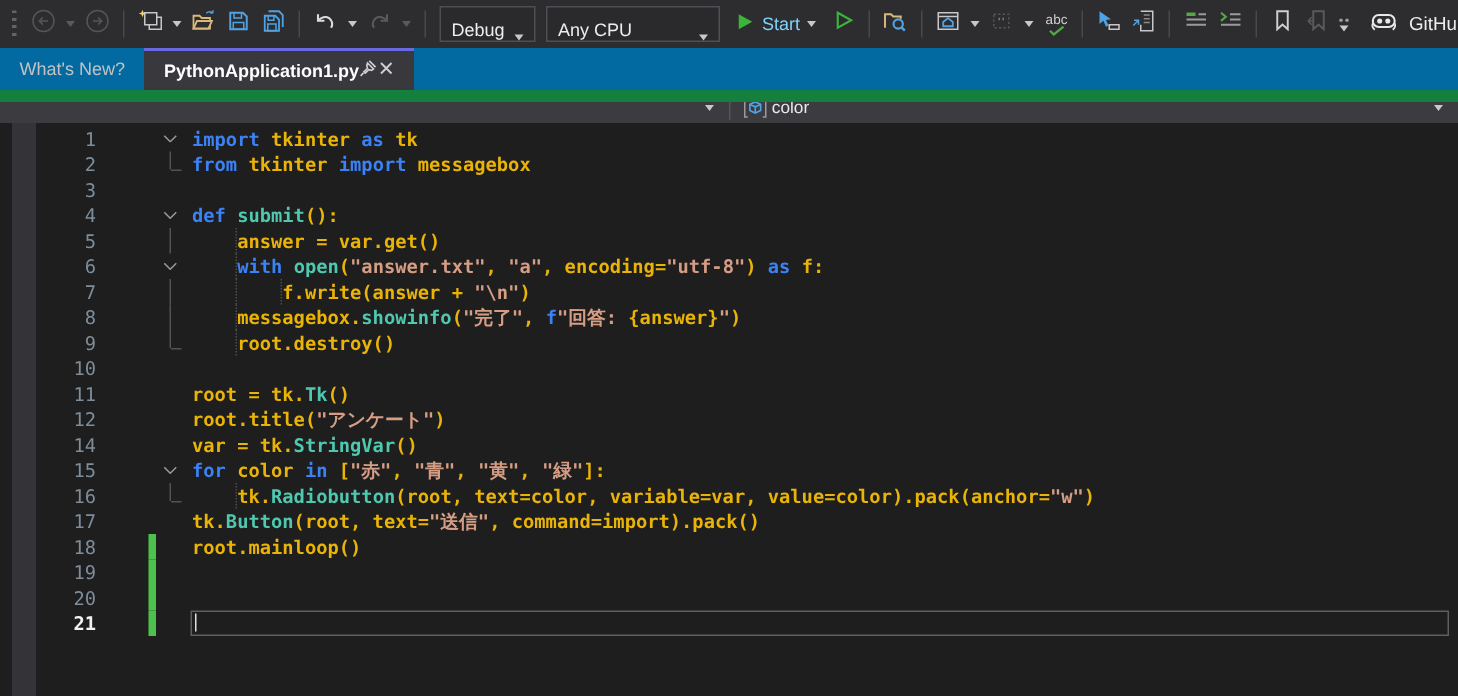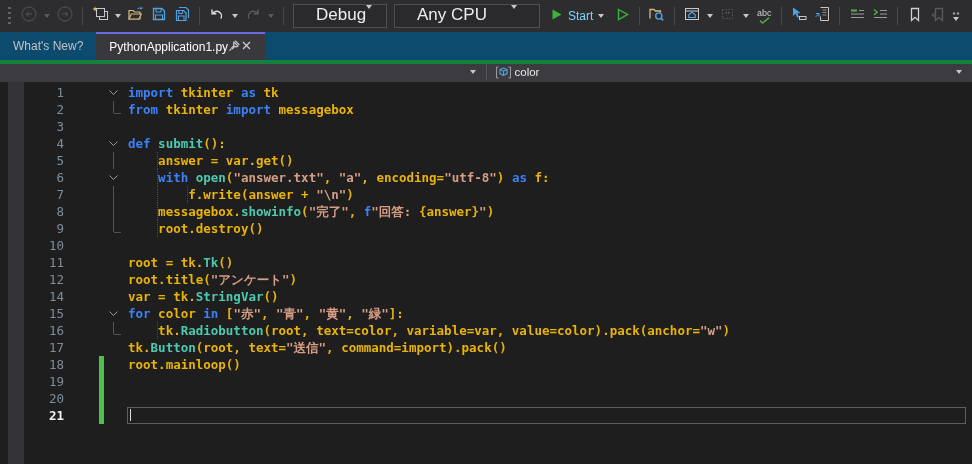--- a/index.html
+++ b/index.html
@@ -8,29 +8,29 @@
   
   .toolbar{position:absolute;top:0;left:0;right:0;height:32px;background:#2d2d30;
            display:flex;align-items:center;padding:0 6px;gap:1px;z-index:5}
   .tb{height:24px;min-width:22px;display:flex;align-items:center;justify-content:center;border-radius:2px;flex:0 0 auto}
   .tb.narrow{min-width:12px}
   .sep{width:1px;height:18px;background:#49494d;margin:0 5px;flex:0 0 auto}
   .grip{width:3px;height:18px;margin:0 6px 0 2px;flex:0 0 auto;
         background:repeating-linear-gradient(#636367 0 2px,transparent 2px 5px)}
   .dc{width:0;height:0;border-left:3.5px solid transparent;border-right:3.5px solid transparent;border-top:4px solid #c8c8c8}
   .dc.dis{border-top-color:#5a5a5a}
-  .combo{height:22px;border:1px solid #4e4e54;background:#2a2a2d;color:#ededed;font-size:17px;
-         display:flex;align-items:flex-start;justify-content:space-between;padding:0 22px;margin:0 3px;flex:0 0 auto}
+  .combo{height:22px;border:1px solid #4e4e54;background:#2a2a2d;color:#ededed;font-size:12px;
+         display:flex;align-items:flex-end;justify-content:space-between;padding:0 7px;margin:0 3px;flex:0 0 auto}
   .startbtn{display:flex;align-items:center;gap:5px;color:#7dd3fc;font-size:12px;padding:0 6px;height:24px;flex:0 0 auto}
   .copilot{margin-left:auto;display:flex;align-items:center;gap:7px;color:#ececec;font-size:12.5px;padding:0 10px;flex:0 0 auto}
   
-  .tabstrip{position:absolute;top:32px;left:0;right:0;height:28px;background:#0c4a6e;
-            display:flex;border-bottom:4px solid #15803d;z-index:4}
+  .tabstrip{position:absolute;top:32px;left:0;right:0;height:28px;background:#0369a1;
+            display:flex;border-bottom:8px solid #15803d;z-index:4}
   .tab{display:flex;align-items:center;padding:0 13px;font-size:12px;color:#c2c2c2;height:28px;box-sizing:border-box}
-  .tab.active{background:#38383d;color:#ffffff;font-weight:normal;border-top:2px solid #6a6ae0;gap:0}
+  .tab.active{background:#38383d;color:#ffffff;font-weight:bold;border-top:2px solid #6a6ae0;gap:0}
   
   .navbar{position:absolute;top:62px;left:0;right:0;height:20px;background:#3b3b40;
           display:flex;align-items:stretch;z-index:3}
   .nbdd{display:flex;align-items:center;flex:1 1 0}
   .nbdd .dc{margin-left:auto;margin-right:10px}
   .nbsep{width:1px;background:#55555a;margin:2px 0}
   .nblabel{color:#e8e8e8;font-size:11.5px;margin-left:3px}
   .nbicon{margin-left:8px;display:flex;align-items:center}
   
   .editor{position:absolute;top:82px;left:0;right:0;bottom:0;background:#1e1e1e}

